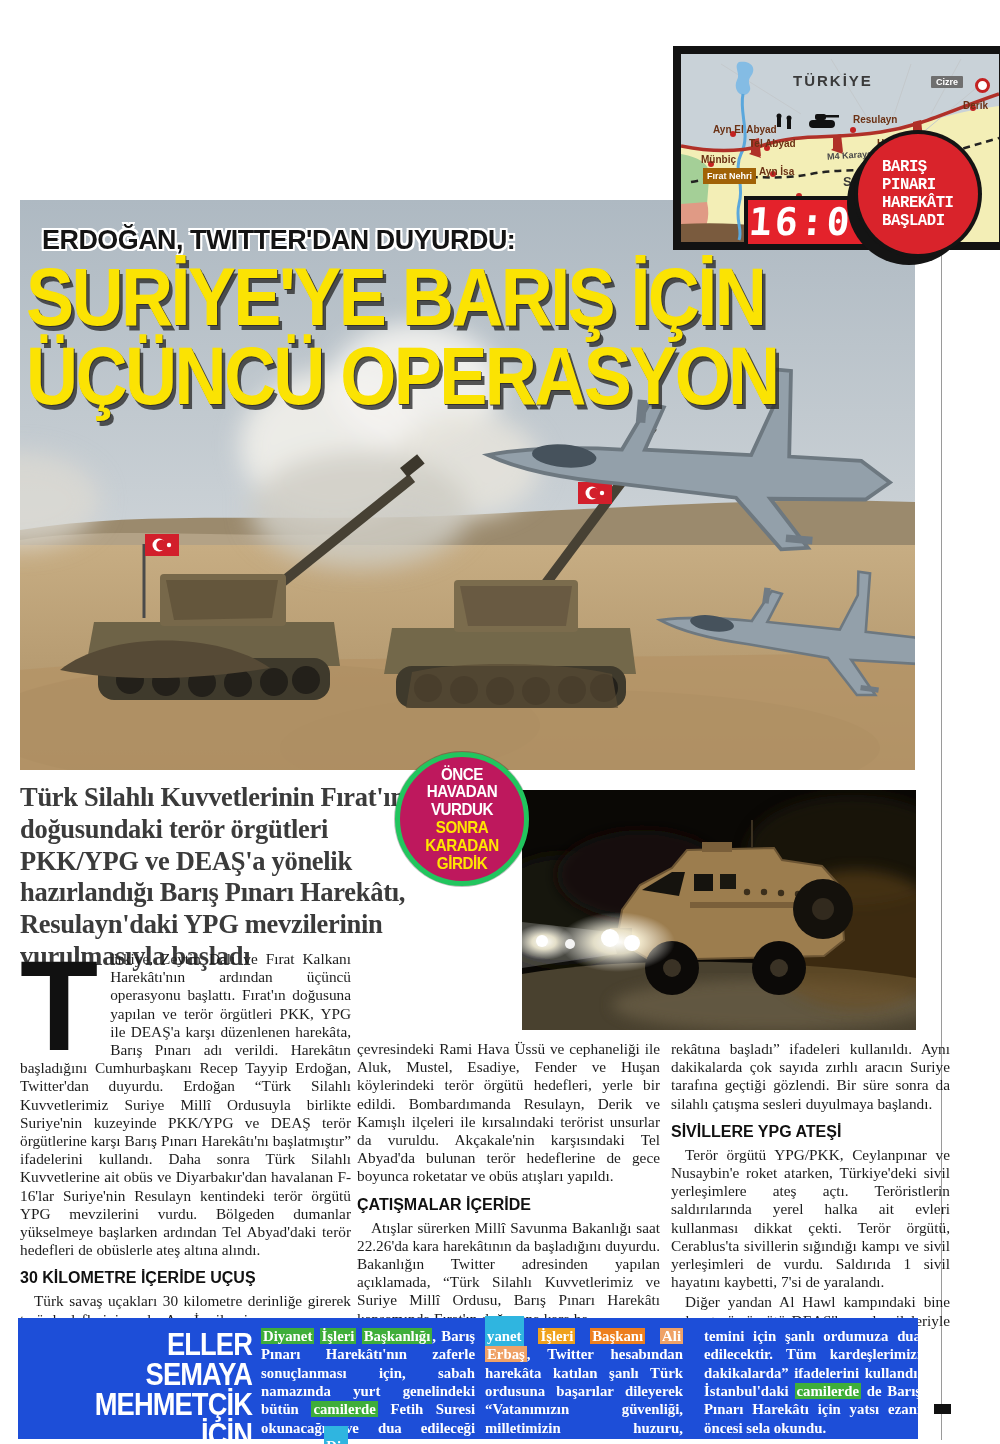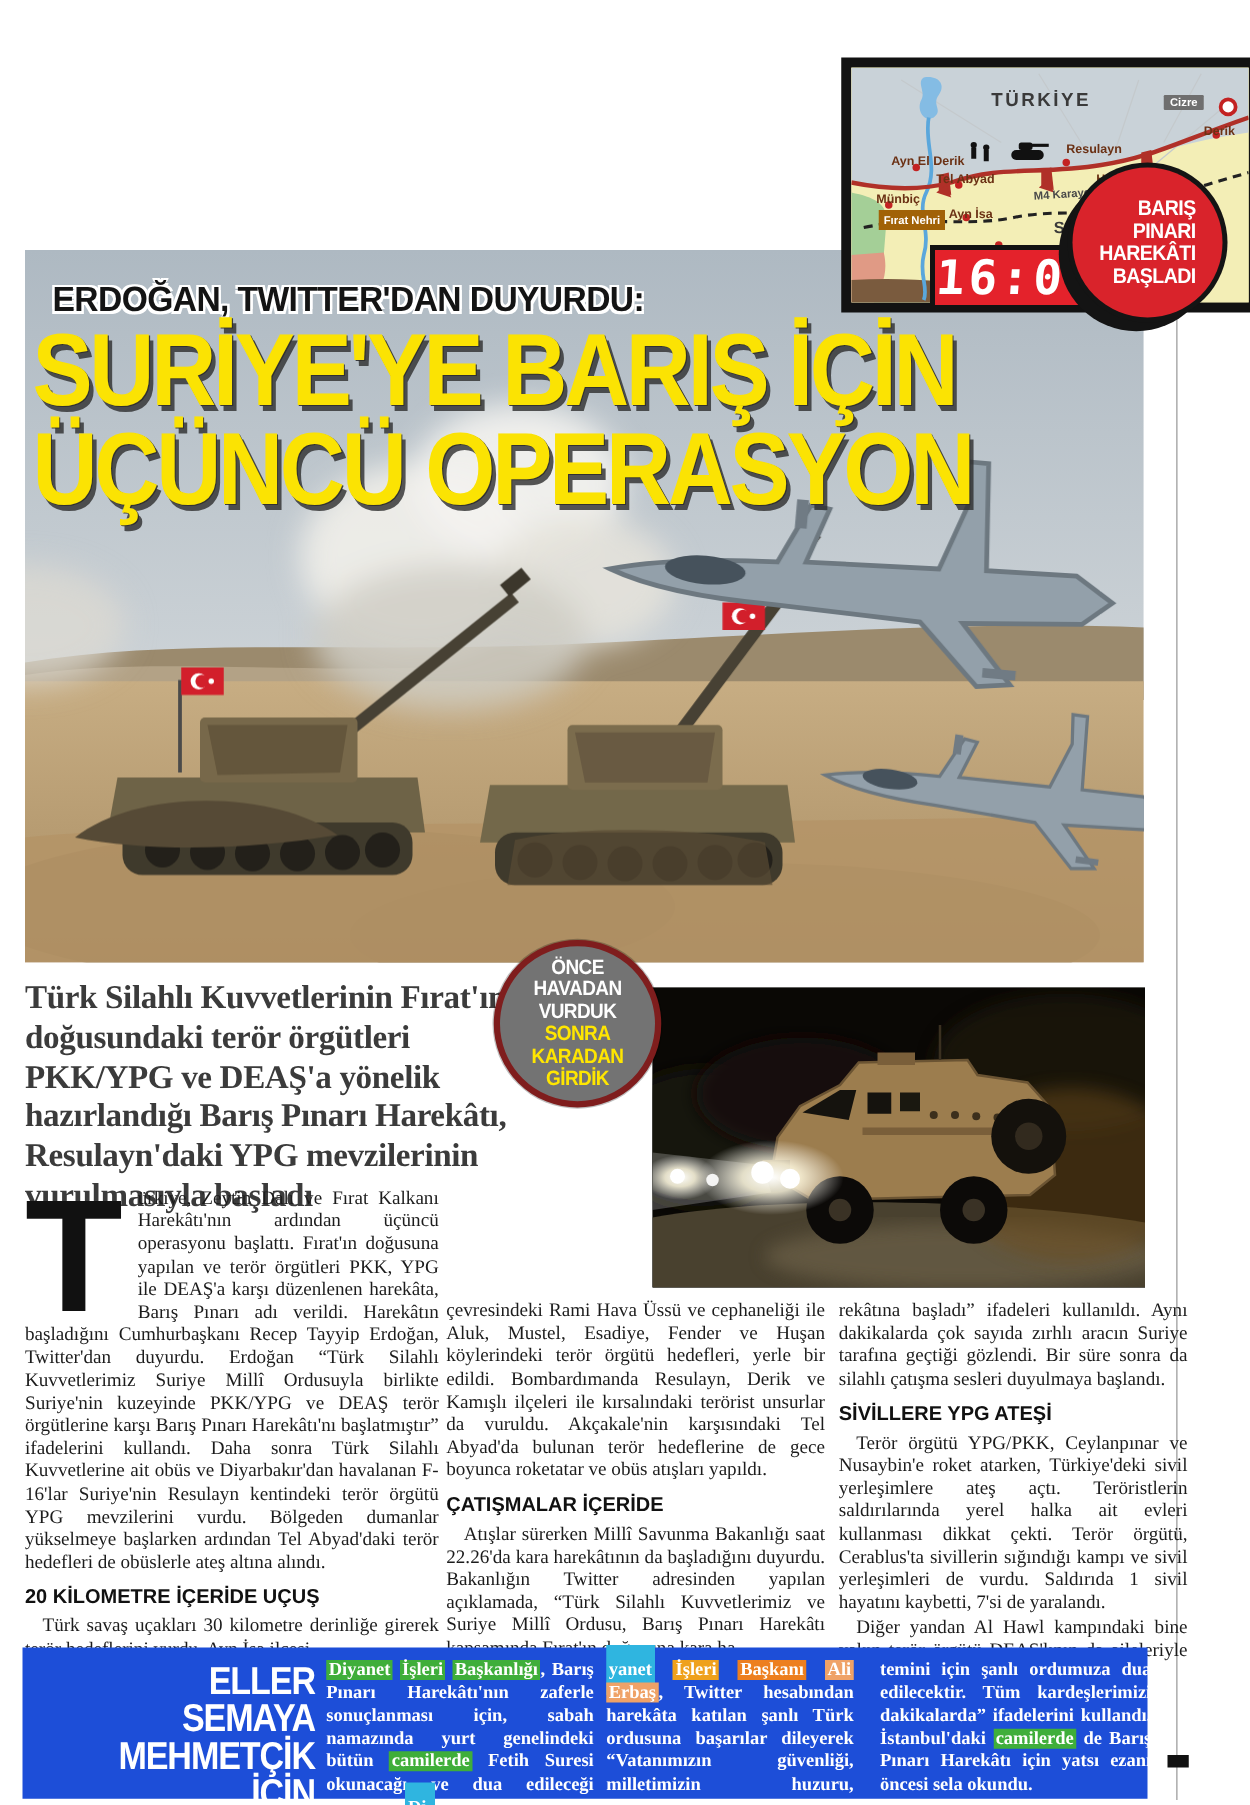--- a/index.html
+++ b/index.html
@@ -32,27 +32,27 @@
   .map-road{color:#4a4a4a;font-size:9px;transform:rotate(-4deg);}
   .cizre-ring{position:absolute;width:9px;height:9px;border:3px solid #c32222;border-radius:50%;background:#fff;}
 
   
   #clock{left:744px;top:196px;width:140px;height:52px;background:#e4222b;border:4px solid #121212;
          z-index:30;display:flex;align-items:center;justify-content:center;box-sizing:border-box;}
   #clock .digits{font-family:"DejaVu Sans Mono","Liberation Mono",monospace;font-weight:700;
          font-size:38px;color:#fff;letter-spacing:3px;transform:skewX(-4deg);}
   #start-badge{left:858px;top:134px;width:120px;height:120px;border-radius:50%;background:#d9232b;
          box-shadow:0 0 0 4px #141414,-9px 9px 0 2px #141414;z-index:31;display:flex;
-         align-items:center;justify-content:center;text-align:right;}
+         align-items:center;justify-content:center;text-align:left;font-family:Liberation Mono, monospace;}
   #start-badge .badge-text{color:#fff;font-weight:700;font-size:17px;line-height:1.05;
          white-space:pre-line;transform:scaleX(.92);letter-spacing:-0.5px;}
 
   
-  #roundel{left:395px;top:752px;width:134px;height:134px;border-radius:50%;background:#737373;
-          border:5px solid #7f1d1d;box-sizing:border-box;z-index:20;display:flex;align-items:center;
+  #roundel{left:395px;top:752px;width:134px;height:134px;border-radius:50%;background:#be185d;
+          border:5px solid #22c55e;box-sizing:border-box;z-index:20;display:flex;align-items:center;
           justify-content:center;text-align:center;box-shadow:0 0 0 1px rgba(0,0,0,.25);}
   #roundel .roundel-text{font-weight:700;font-size:16.5px;line-height:1.08;transform:scaleX(.92);
           letter-spacing:-0.5px;padding:0 6px;}
   #roundel .w{color:#fff;} #roundel .y{color:#ffe600;}
 
   
   #deck{left:20px;top:782px;width:404px;z-index:6;font-family:"Liberation Serif","DejaVu Serif",serif;
         font-weight:700;font-size:26.5px;line-height:1.2;color:#3b3b3b;letter-spacing:-0.3px;}
 
   
@@ -236,21 +236,21 @@
             <circle cx="212" cy="130" r="3"></circle>
             <circle cx="118" cy="142" r="3"></circle>
         </g>
       </svg>
       <span class="map-label map-country" style="left:112px;top:18px;">TÜRKİYE</span>
       <span class="map-label map-chip" style="left:250px;top:22px;">Cizre</span>
       <span class="cizre-ring" style="left:294px;top:24px;"></span>
       <span class="map-label" style="left:282px;top:46px;">Derik</span>
       <span class="map-label" style="left:172px;top:60px;">Resulayn</span>
       <span class="map-label" style="left:196px;top:84px;">Haseke</span>
-      <span class="map-label" style="left:32px;top:70px;">Ayn El Derik</span>
+      <span class="map-label" style="left:32px;top:70px;">Ayn El Abyad</span>
       <span class="map-label" style="left:68px;top:84px;">Tel Abyad</span>
       <span class="map-label" style="left:20px;top:100px;">Münbiç</span>
       <span class="map-label map-road" style="left:146px;top:96px;">M4 Karayolu</span>
       <span class="map-label" style="left:78px;top:112px;">Ayn İsa</span>
       <span class="map-label map-country-s" style="left:162px;top:120px;">SURİYE</span>
       <span class="map-label map-chip-blue" style="left:22px;top:114px;">Fırat Nehri</span>
     </div>
   </div>
 
   <div class="abs" id="clock">
@@ -318,21 +318,21 @@
       <circle cx="20" cy="151" r="6" fill="#fff"></circle>
       <circle cx="48" cy="154" r="5" fill="#fff" opacity=".9"></circle>
     </svg>
   </div>
 
   <div class="abs" id="deck">Türk Silahlı Kuvvetlerinin Fırat'ın doğusundaki terör örgütleri PKK/YPG ve DEAŞ'a yönelik hazırlandığı Barış Pınarı Harekâtı, Resulayn'daki YPG mevzilerinin vurulmasıyla başladı</div>
 
   <div class="abs bodycol" id="col1">
     <span class="dropcap">T</span>
     <p>ürkiye, Zeytin Dalı ve Fırat Kalkanı Harekâtı'nın ardından üçüncü operasyonu başlattı. Fırat'ın doğusuna yapılan ve terör örgütleri PKK, YPG ile DEAŞ'a karşı düzenlenen harekâta, Barış Pınarı adı verildi. Harekâtın başladığını Cumhurbaşkanı Recep Tayyip Erdoğan, Twitter'dan duyurdu. Erdoğan “Türk Silahlı Kuvvetlerimiz Suriye Millî Ordusuyla birlikte Suriye'nin kuzeyinde PKK/YPG ve DEAŞ terör örgütlerine karşı Barış Pınarı Harekâtı'nı başlatmıştır” ifadelerini kullandı. Daha sonra Türk Silahlı Kuvvetlerine ait obüs ve Diyarbakır'dan havalanan F-16'lar Suriye'nin Resulayn kentindeki terör örgütü YPG mevzilerini vurdu. Bölgeden dumanlar yükselmeye başlarken ardından Tel Abyad'daki terör hedefleri de obüslerle ateş altına alındı.</p>
-    <div class="subhead">20 KİLOMETRE İÇERİDE UÇUŞ</div>
+    <div class="subhead">30 KİLOMETRE İÇERİDE UÇUŞ</div>
     <p class="indent">Türk savaş uçakları 30 kilometre derinliğe girerek terör hedeflerini vurdu. Ayn İsa ilçesi</p>
   </div>
 
   <div class="abs bodycol" id="col2">
     <p>çevresindeki Rami Hava Üssü ve cephaneliği ile Aluk, Mustel, Esadiye, Fender ve Huşan köylerindeki terör örgütü hedefleri, yerle bir edildi. Bombardımanda Resulayn, Derik ve Kamışlı ilçeleri ile kırsalındaki terörist unsurlar da vuruldu. Akçakale'nin karşısındaki Tel Abyad'da bulunan terör hedeflerine de gece boyunca roketatar ve obüs atışları yapıldı.</p>
     <div class="subhead">ÇATIŞMALAR İÇERİDE</div>
     <p class="indent">Atışlar sürerken Millî Savunma Bakanlığı saat 22.26'da kara harekâtının da başladığını duyurdu. Bakanlığın Twitter adresinden yapılan açıklamada, “Türk Silahlı Kuvvetlerimiz ve Suriye Millî Ordusu, Barış Pınarı Harekâtı kapsamında Fırat'ın doğusuna kara ha-</p>
   </div>
 
   <div class="abs bodycol" id="col3">

